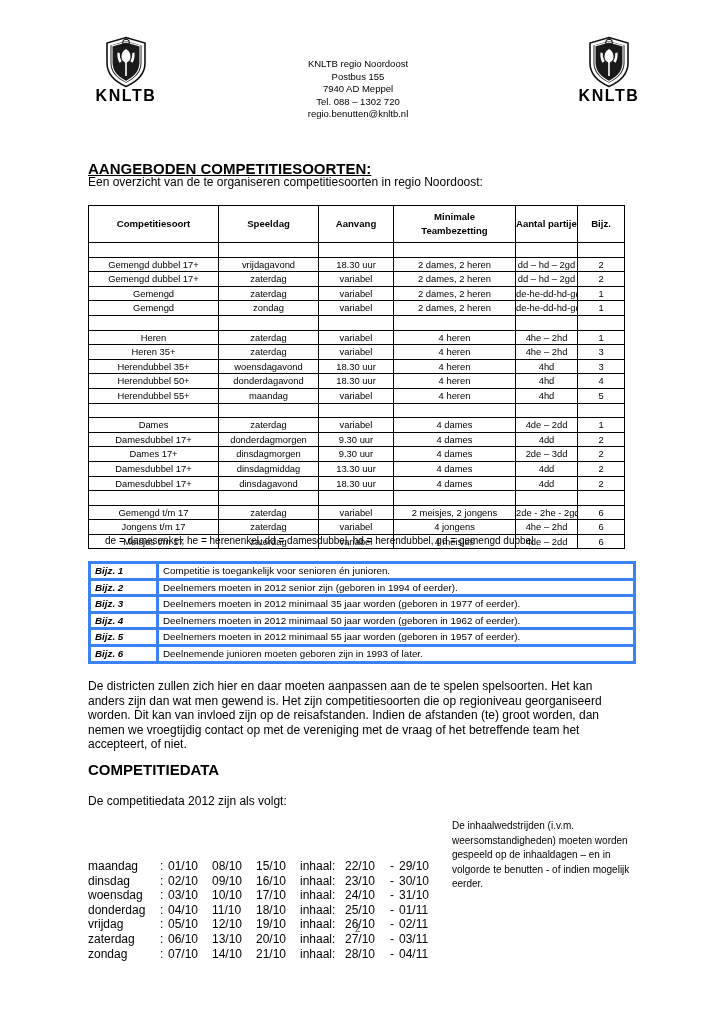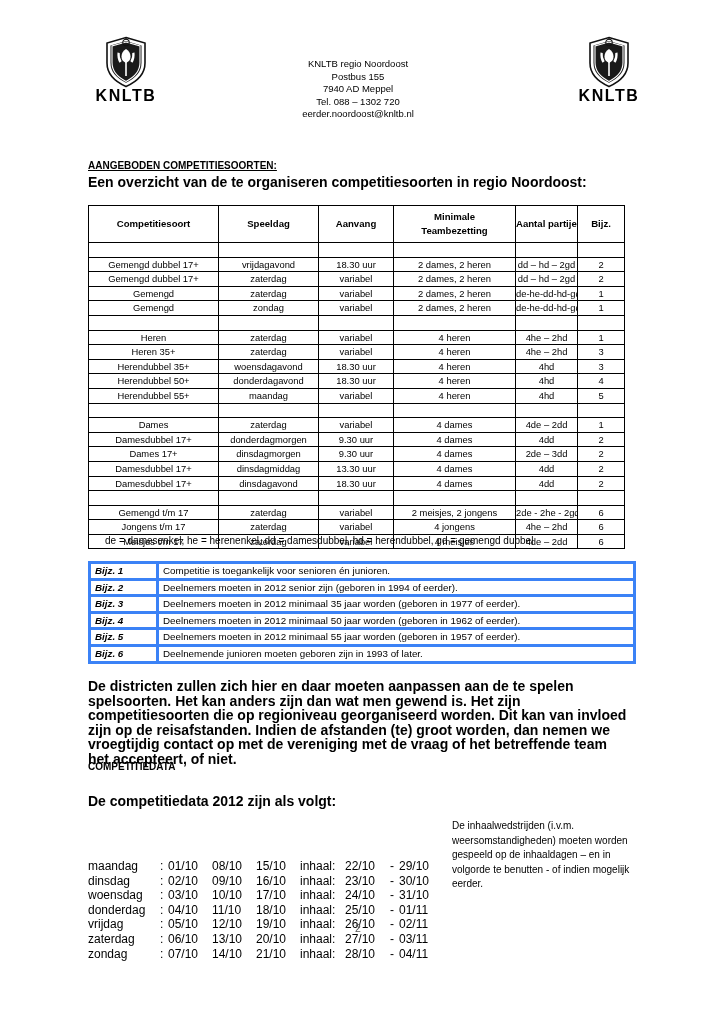--- a/index.html
+++ b/index.html
@@ -57,32 +57,31 @@
     width: 716px;
     text-align: center;
     font-size: 9.5px;
     line-height: 12.5px;
     margin-top: 16px;
   }
 
   
   .sec-title {
     position: absolute;
-    font-size: 10px;
+    font-size: 15px;
     font-weight: bold;
     text-decoration: underline;
     white-space: nowrap;
     text-align: center;
   }
   .sec-title.nounderline { text-decoration: none; }
   .para {
     position: absolute;
-    font-size: 14px;
+    font-size: 12px;
     line-height: 14.6px;
-    font-weight: bold;
   }
   .legend {
     position: absolute;
     font-size: 10px;
     white-space: nowrap;
   }
   .pageno {
     position: absolute;
     left: 0;
     top: 922px;
@@ -202,21 +201,21 @@
         <circle cx="23" cy="6.5" r="3.2" fill="none" stroke="#111" stroke-width="1.1"></circle>
       </svg>
       <div class="logo-word">KNLTB</div>
     </div>
 
     <div class="address">
       <div>KNLTB regio Noordoost</div>
       <div>Postbus 155</div>
       <div>7940 AD Meppel</div>
       <div>Tel. 088 – 1302 720</div>
-      <div>eerder.noordoost@knltb.nl</div>
+      <div>regio.benutten@knltb.nl</div>
     </div>
 
     <div class="logo-block right">
       <svg class="logo-mark" viewBox="0 0 46 52">
         <path d="M23 1.5 L42 7 L42 27 Q42 42 23 50.5 Q4 42 4 27 L4 7 Z" fill="none" stroke="#111" stroke-width="1.6"></path>
         <path d="M23 5 L38.5 9.5 L38.5 26.8 Q38.5 39.5 23 46.7 Q7.5 39.5 7.5 26.8 L7.5 9.5 Z" fill="#1a1a1a" stroke="none"></path>
         <path d="M23 6 L37 10 L37 26.6 Q37 38.6 23 45.4 Q9 38.6 9 26.6 L9 10 Z" fill="none" stroke="#ffffff" stroke-width="1.1"></path>
         <path d="M23 13 Q18.5 15.5 18.5 20.5 Q18.5 25 23 27 Q27.5 25 27.5 20.5 Q27.5 15.5 23 13 Z" fill="#ffffff"></path>
         <path d="M14.5 16.5 Q13.8 22.5 16.6 26.8 L18.6 25.2 Q16.3 21.5 16.7 16.9 Z" fill="#ffffff"></path>
         <path d="M31.5 16.5 Q32.2 22.5 29.4 26.8 L27.4 25.2 Q29.7 21.5 29.3 16.9 Z" fill="#ffffff"></path>

